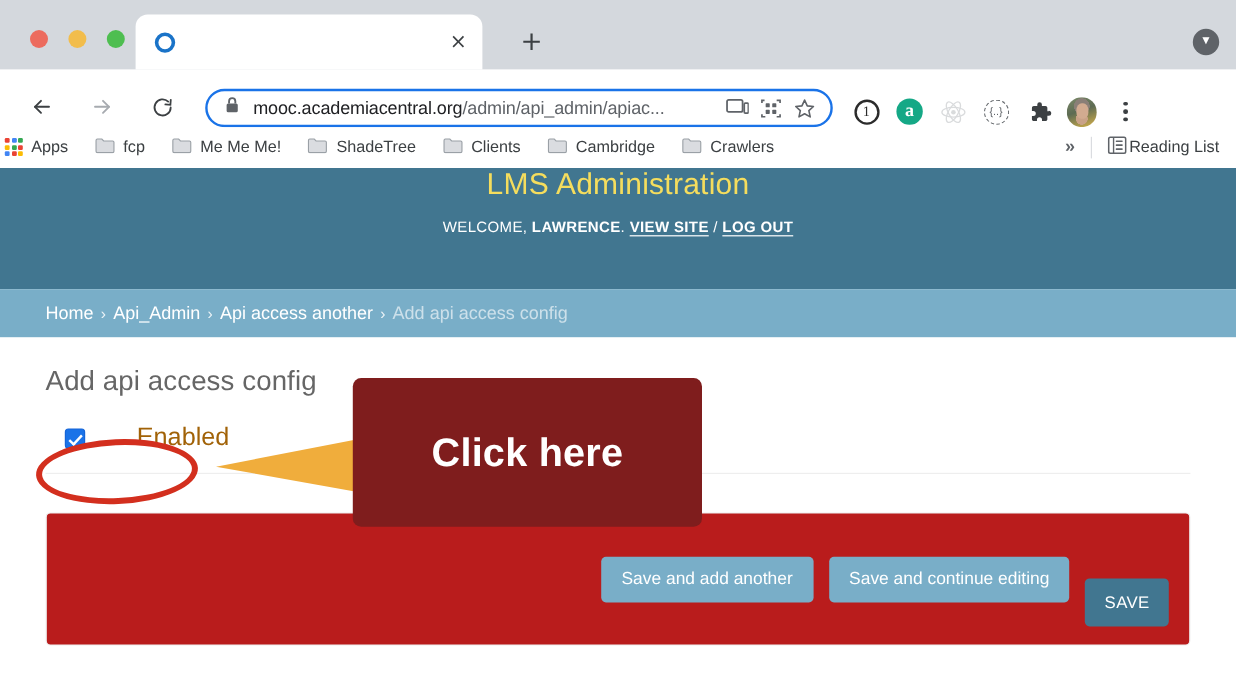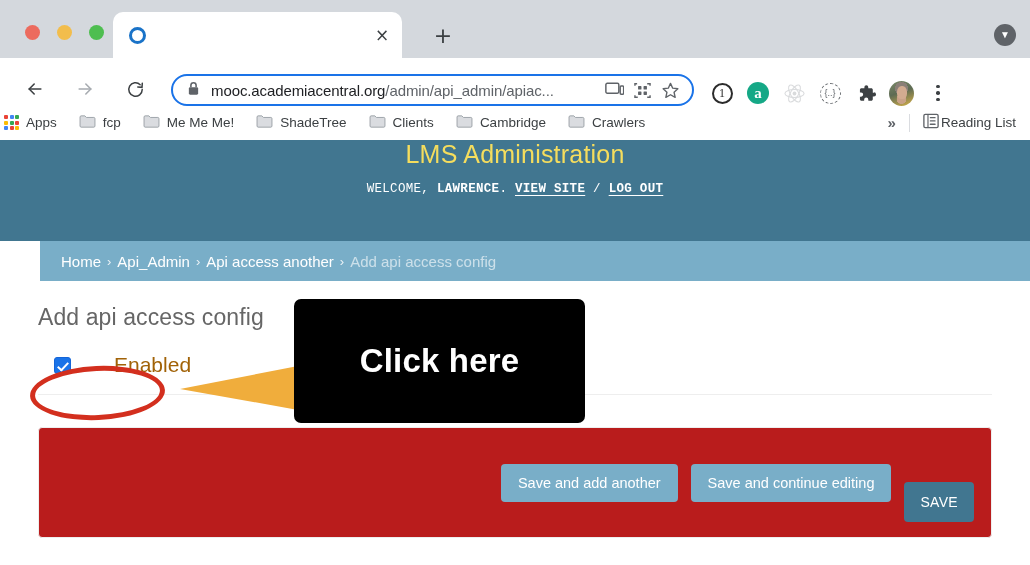--- a/index.html
+++ b/index.html
@@ -285,39 +285,37 @@
     font-weight: normal;
     margin: 0;
     letter-spacing: 0.2px;
   }
   .lms-welcome {
     margin-top: 13px;
     font-size: 12.5px;
     color: #ffffff;
     font-weight: bold;
     letter-spacing: 0.3px;
-    font-family: Liberation Mono, monospace;
   }
   .lms-welcome .plain { font-weight: normal; }
   .lms-welcome a {
     color: #ffffff;
     text-decoration: underline;
     text-underline-offset: 3px;
   }
 
   .breadcrumbs {
     background: #79aec8;
     height: 40px;
     display: flex;
     align-items: center;
-    padding: 0 21px;
+    padding: 0 38px;
     box-sizing: border-box;
     font-size: 15px;
     color: #ffffff;
-    margin-left: 40px;
   }
   .breadcrumbs a { color: #ffffff; text-decoration: none; }
   .breadcrumbs .sep { margin: 0 6px; color: #ffffff; opacity: 0.85; font-size: 13px;}
   .breadcrumbs .current { color: #ffffff; opacity: 0.62; }
 
   .content {
     padding: 0 38px;
     position: relative;
   }
   .page-title {
@@ -396,24 +394,24 @@
     font-size: 14px;
     padding: 12px 16px;
     letter-spacing: 0.3px;
     margin-top: 39px;
   }
 
   
   .annot-callout {
     position: absolute;
     left: 294px;
-    top: 299px;
+    top: 315px;
     width: 291px;
     height: 124px;
-    background: #000000;
+    background: #7f1d1d;
     border-radius: 7px;
     display: flex;
     align-items: center;
     justify-content: center;
     z-index: 30;
   }
   .annot-callout-text {
     color: #ffffff;
     font-size: 33px;
     font-weight: bold;

